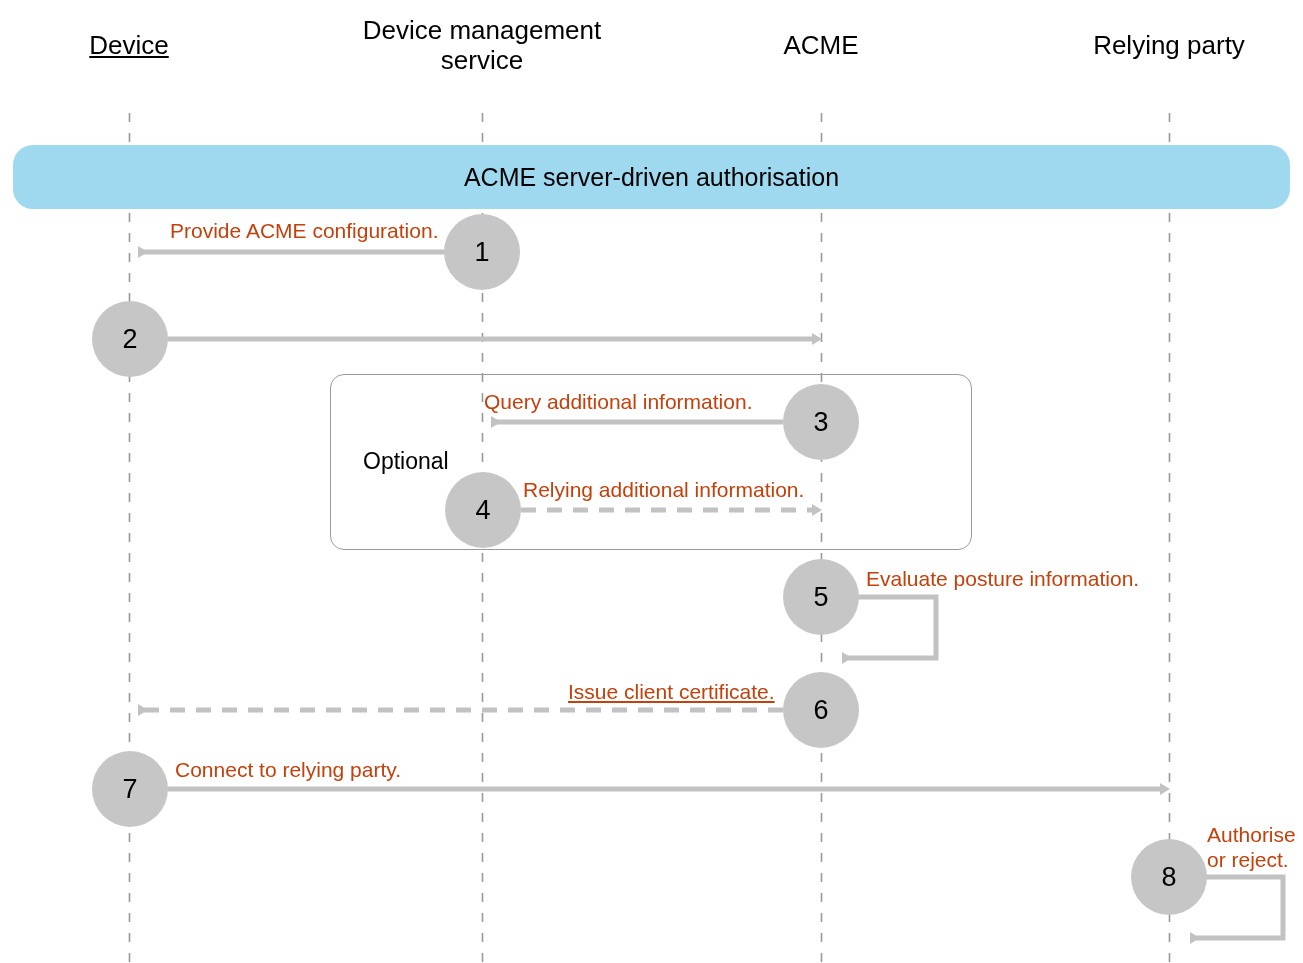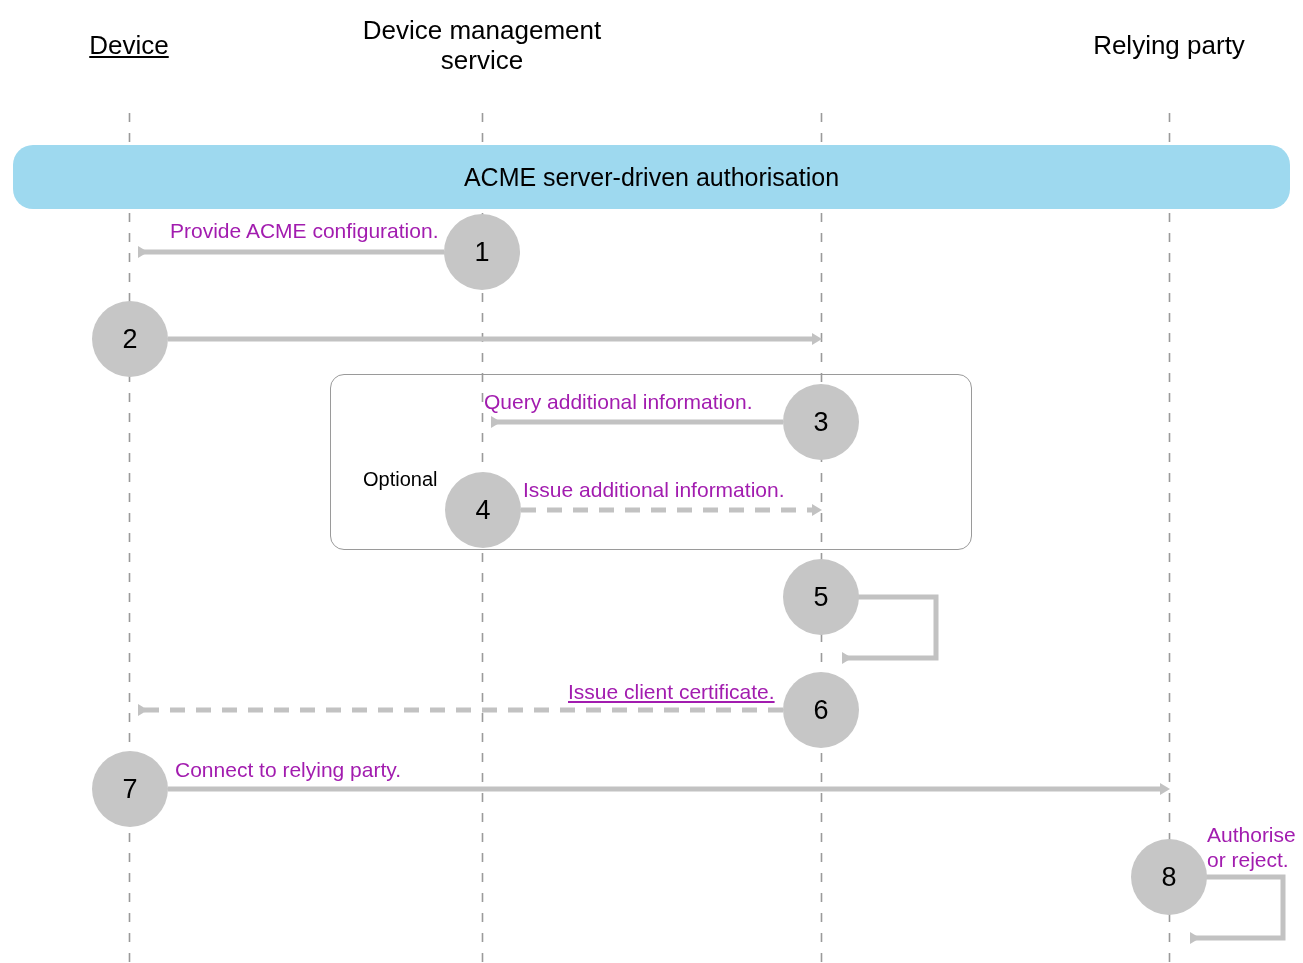--- a/index.html
+++ b/index.html
@@ -58,52 +58,52 @@
     height: 176px;
     border: 1px solid #9a9a9a;
     border-radius: 14px;
     box-sizing: border-box;
     background: transparent;
   }
   .optional-label {
     position: absolute;
     left: 363px;
     top: 448px;
-    font-size: 20px;
+    font-size: 23px;
     color: #000000;
-    margin-top: 20px;
   }
   .step-badge {
     position: absolute;
     width: 76px;
     height: 76px;
     border-radius: 50%;
     background: #c6c6c6;
     display: flex;
     align-items: center;
     justify-content: center;
     font-size: 27px;
     color: #000000;
   }
   .msg-label {
     position: absolute;
     font-size: 21px;
     line-height: 25px;
-    color: #a21caf;
+    color: #c2410c;
     white-space: pre-line;
   }
 </style>
 </head>
 <body>
 
 <div id="diagram-root">
 
   <div class="participant-label" style="left:29px; top:30px; width:200px;text-decoration:underline;">Device</div>
   <div class="participant-label" style="left:332px; top:15px; width:300px;">Device management
 service</div>
+  <div class="participant-label" style="left:721px; top:30px; width:200px;">ACME</div>
   <div class="participant-label" style="left:1019px; top:30px; width:300px;">Relying party</div>
 
   <svg id="diagram-svg" viewBox="0 0 1303 963" xmlns="http://www.w3.org/2000/svg">
     <defs>
       <marker id="arrow-left" markerWidth="12" markerHeight="12" refX="10" refY="6" orient="auto-start-reverse" markerUnits="userSpaceOnUse">
         <path d="M 10 0 L 10 12 L 0 6 Z" fill="#c2c2c2"></path>
       </marker>
       <marker id="arrow-right" markerWidth="12" markerHeight="12" refX="2" refY="6" orient="auto" markerUnits="userSpaceOnUse">
         <path d="M 2 0 L 2 12 L 12 6 Z" fill="#c2c2c2"></path>
       </marker>
@@ -144,19 +144,20 @@
   <div class="step-badge" style="left:92px; top:301px;">2</div>
   <div class="step-badge" style="left:783px; top:384px;">3</div>
   <div class="step-badge" style="left:445px; top:472px;">4</div>
   <div class="step-badge" style="left:783px; top:559px;">5</div>
   <div class="step-badge" style="left:783px; top:672px;">6</div>
   <div class="step-badge" style="left:92px; top:751px;">7</div>
   <div class="step-badge" style="left:1131px; top:839px;">8</div>
 
   <div class="msg-label" style="left:170px; top:218px;">Provide ACME configuration.</div>
   <div class="msg-label" style="left:484px; top:389px;">Query additional information.</div>
-  <div class="msg-label" style="left:523px; top:477px;">Issue additional information.</div>
+  <div class="msg-label" style="left:523px; top:477px;">Relying additional information.</div>
+  <div class="msg-label" style="left:866px; top:566px;">Evaluate posture information.</div>
   <div class="msg-label" style="left:568px; top:679px;text-decoration:underline;">Issue client certificate.</div>
   <div class="msg-label" style="left:175px; top:757px;">Connect to relying party.</div>
   <div class="msg-label" style="left:1207px; top:822px;">Authorise
 or reject.</div>
 
 </div>
 
 </body></html>

